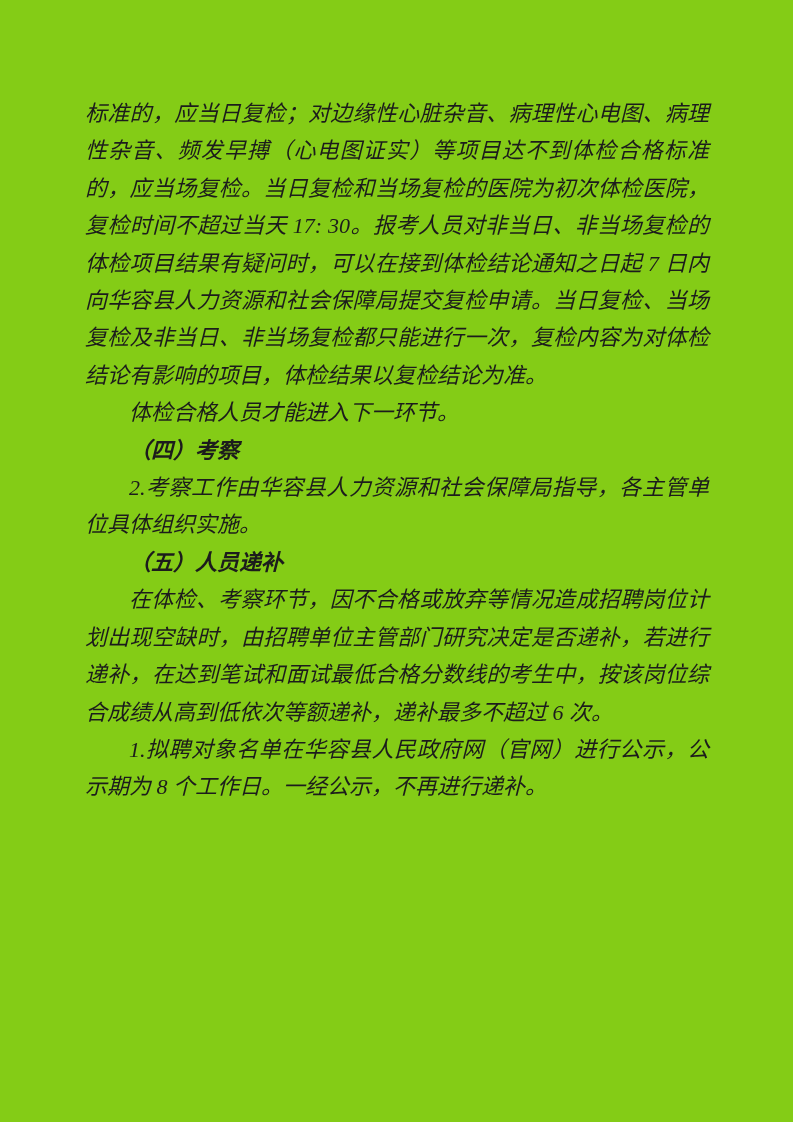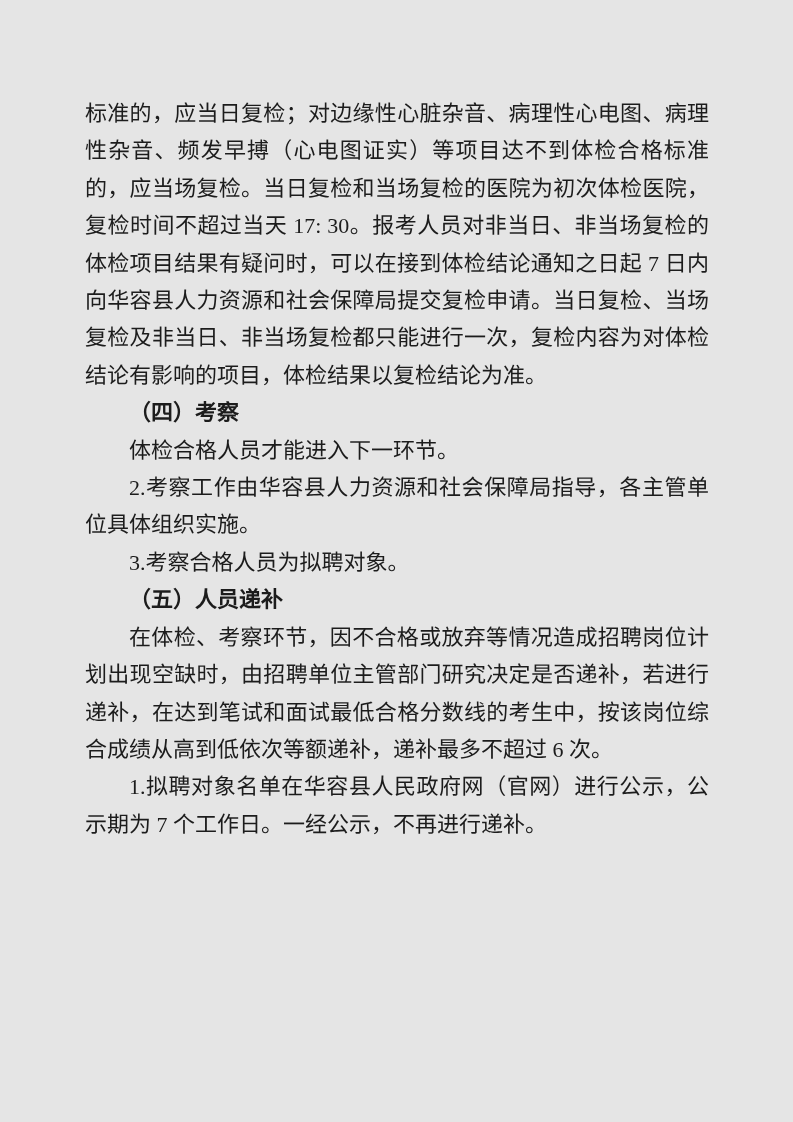--- a/index.html
+++ b/index.html
@@ -4,22 +4,23 @@
 <style>
   html, body {
     margin: 0;
     padding: 0;
     background: #ffffff;
   }
   .page {
     position: relative;
     width: 793px;
     height: 1122px;
-    background: #e5e5e5;
+    background: #84cc16;
     overflow: hidden;
+    font-style: italic;
   }
   .text-block {
     position: absolute;
     left: 85px;
     top: 95px;
     width: 624px;
     font-family: "Liberation Serif", "DejaVu Serif", serif;
     font-size: 22px;
     line-height: 37.4px;
     color: #1c1c1c;
@@ -38,21 +39,20 @@
   .para.heading {
     font-weight: bold;
   }
 </style>
 </head>
 <body>
 
 <div class="page">
   <div class="text-block">
     <p class="para no-indent">标准的，应当日复检；对边缘性心脏杂音、病理性心电图、病理性杂音、频发早搏（心电图证实）等项目达不到体检合格标准的，应当场复检。当日复检和当场复检的医院为初次体检医院，复检时间不超过当天 17: 30。报考人员对非当日、非当场复检的体检项目结果有疑问时，可以在接到体检结论通知之日起 7 日内向华容县人力资源和社会保障局提交复检申请。当日复检、当场复检及非当日、非当场复检都只能进行一次，复检内容为对体检结论有影响的项目，体检结果以复检结论为准。</p>
+    <p class="para">体检合格人员才能进入下一环节。</p>
     <p class="para heading">（四）考察</p>
-    <p class="para">体检合格人员才能进入下一环节。</p>
     <p class="para">2.考察工作由华容县人力资源和社会保障局指导，各主管单位具体组织实施。</p>
-    <p class="para">3.考察合格人员为拟聘对象。</p>
     <p class="para heading">（五）人员递补</p>
     <p class="para">在体检、考察环节，因不合格或放弃等情况造成招聘岗位计划出现空缺时，由招聘单位主管部门研究决定是否递补，若进行递补，在达到笔试和面试最低合格分数线的考生中，按该岗位综合成绩从高到低依次等额递补，递补最多不超过 6 次。</p>
-    <p class="para">1.拟聘对象名单在华容县人民政府网（官网）进行公示，公示期为 7 个工作日。一经公示，不再进行递补。</p>
+    <p class="para">1.拟聘对象名单在华容县人民政府网（官网）进行公示，公示期为 8 个工作日。一经公示，不再进行递补。</p>
   </div>
 </div>
 
 </body></html>

